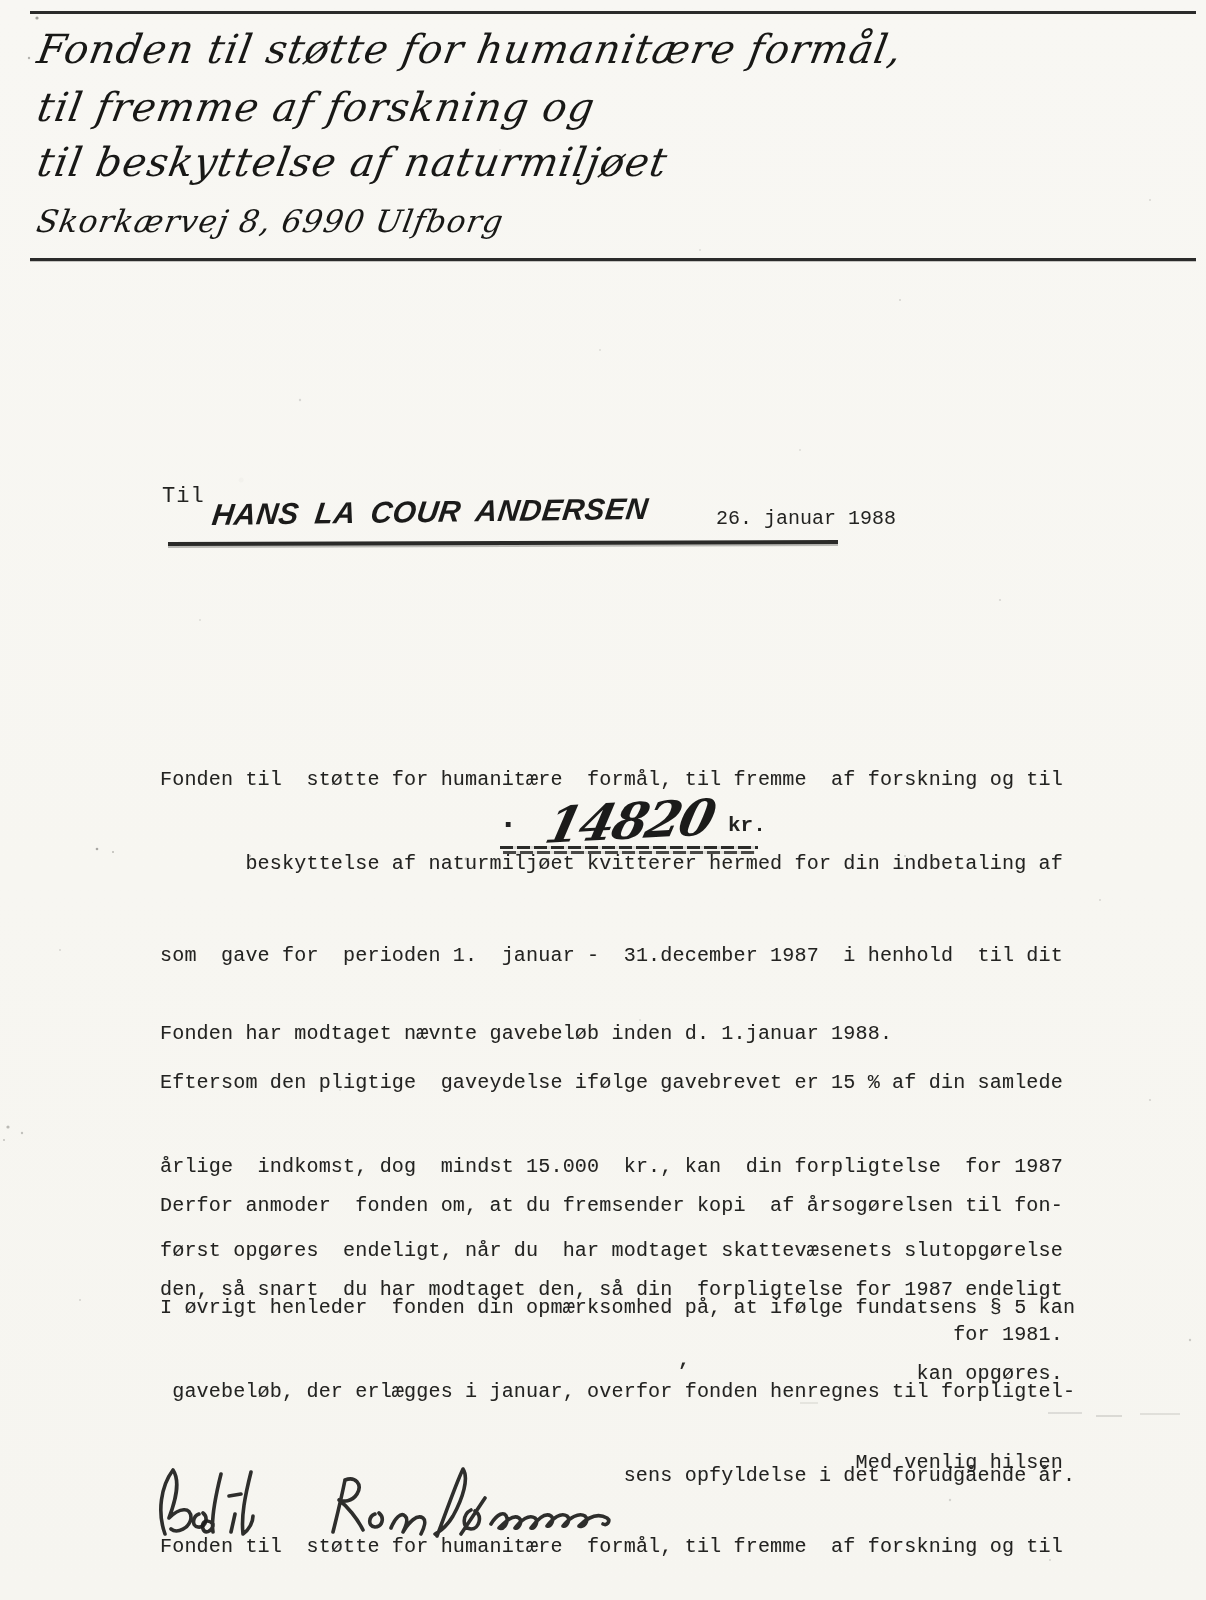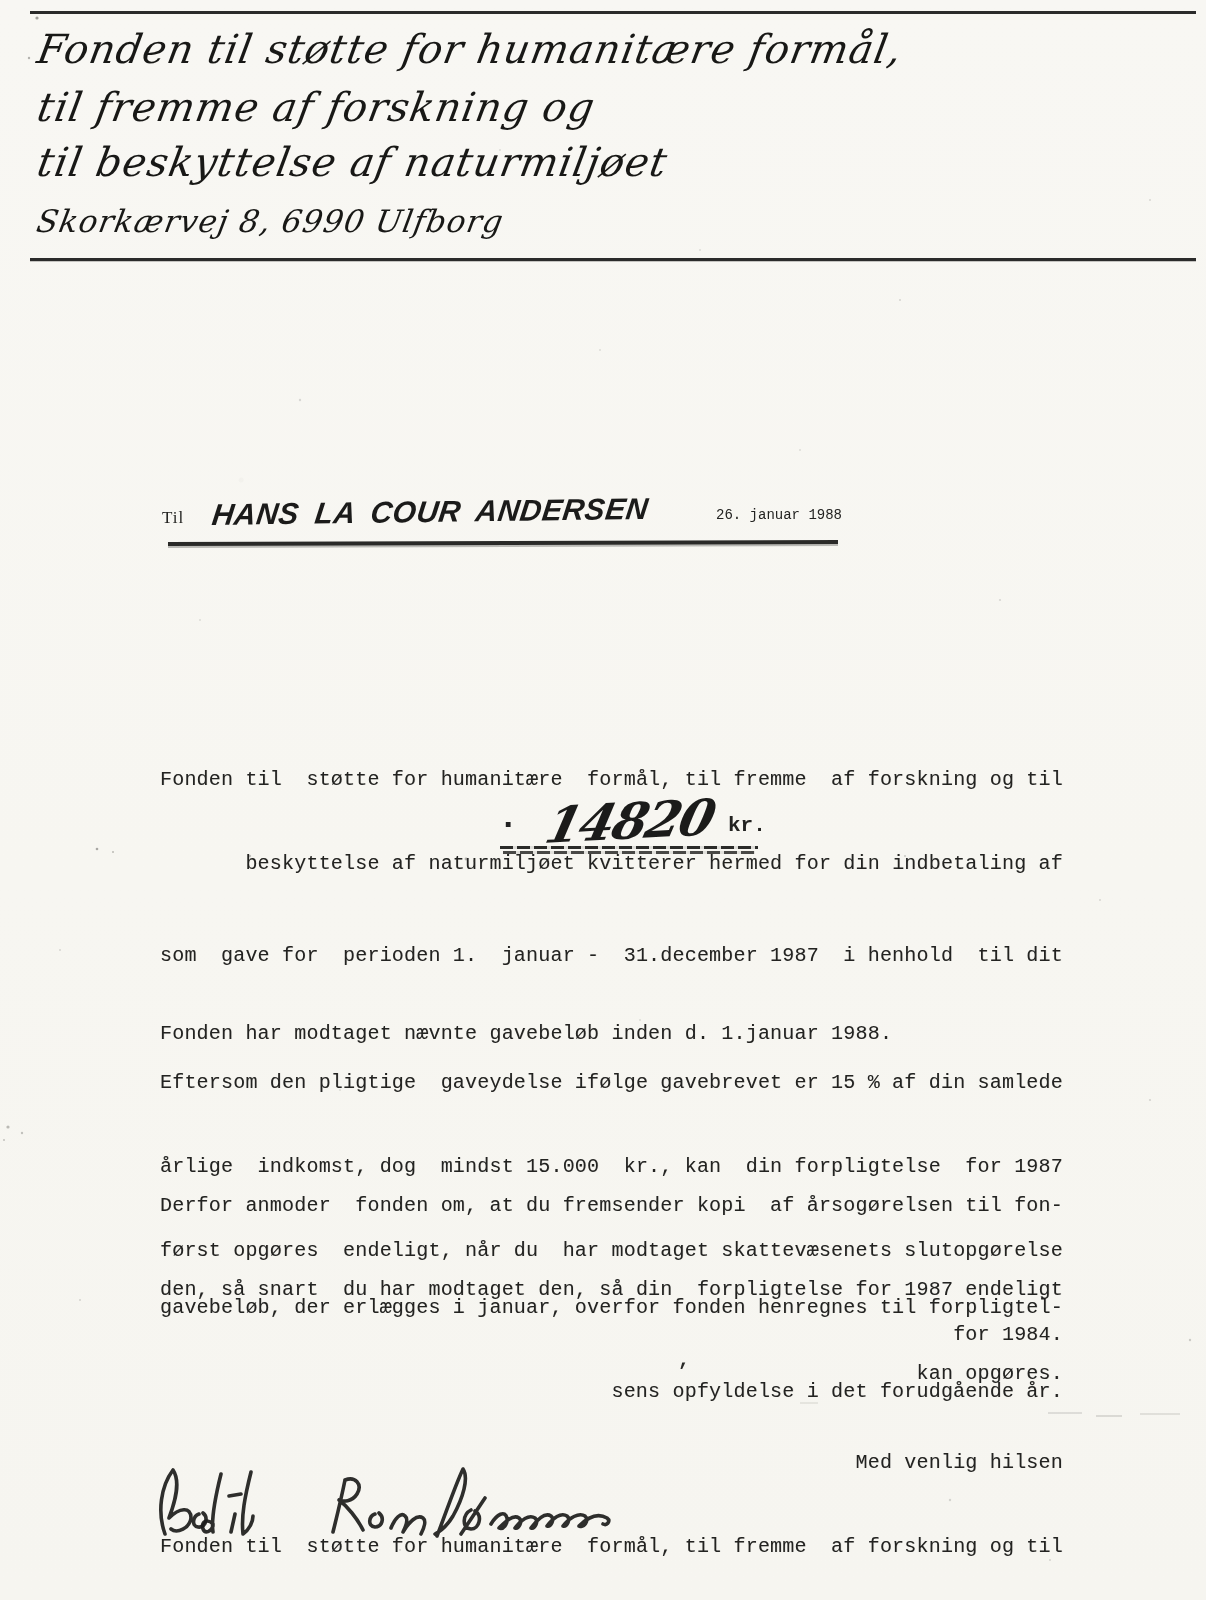--- a/index.html
+++ b/index.html
@@ -28,33 +28,33 @@
   .lh-addr { font-size:31px; }
 
   .tw {
     position:absolute; left:160px; font-size:20px; line-height:28px;
     letter-spacing:0.2px; white-space:pre; color:#232321;
     text-shadow:0.4px 0.4px 0 rgba(35,35,33,0.18);
     text-align:right;
   }
   .tw div { white-space:pre; }
 
-  .til { position:absolute; left:162px; top:508px; font-size:17px; letter-spacing:1px; color:#232321;font-family:Liberation Serif, serif; }
+  .til { position:absolute; left:162px; top:484px; font-size:22px; letter-spacing:1px; color:#232321; }
   .hand-name {
     position:absolute; left:210px; top:498px; width:460px;
     font-family:"Liberation Sans", sans-serif; font-style:italic; font-weight:700;
     font-size:30px; letter-spacing:0.5px; word-spacing:7px; white-space:pre;
     color:#1b1b1a; transform:rotate(-0.8deg) skewX(-8deg); transform-origin:left bottom;
   }
   .name-underline {
     position:absolute; left:168px; top:541px; width:670px; height:4px;
     background:#2a2a28; transform:rotate(-0.15deg);
     box-shadow:0 2px 0 rgba(42,42,40,0.30);
   }
-  .date { position:absolute; left:716px; top:507px; font-size:14px; white-space:pre; color:#232321; }
+  .date { position:absolute; left:716px; top:507px; font-size:20px; white-space:pre; color:#232321; }
 
   .amount-bullet { position:absolute; left:498px; top:806px; font-size:34px; font-weight:700; color:#222; }
   .amount-value {
     position:absolute; left:540px; top:796px;
     font-family:"DejaVu Serif", serif; font-style:italic; font-weight:600;
     font-size:50px; letter-spacing:-2px; color:#1b1b1a;
     transform:skewX(-16deg) rotate(-3deg); transform-origin:left bottom;
   }
   .amount-currency { position:absolute; left:728px; top:814px; font-size:21px; font-weight:700; white-space:pre; color:#232321;font-family:Liberation Mono, monospace; }
   .amount-underline {
@@ -108,30 +108,31 @@
   </div>
 
   <div class="tw" style="top:964px;">
     <div>Fonden har modtaget nævnte gavebeløb inden d. 1.januar 1988.</div>
   </div>
 
   <div class="tw" style="top:1013px;">
     <div>Eftersom den pligtige  gaveydelse ifølge gavebrevet er 15 % af din samlede</div>
     <div>årlige  indkomst, dog  mindst 15.000  kr., kan  din forpligtelse  for 1987</div>
     <div>først opgøres  endeligt, når du  har modtaget skattevæsenets slutopgørelse</div>
-    <div>for 1984.</div>
+    <div>for 1981.</div>
   </div>
 
   <div class="tw" style="top:1136px;font-family:Liberation Mono, monospace;">
     <div>Derfor anmoder  fonden om, at du fremsender kopi  af årsogørelsen til fon-</div>
     <div>den, så snart  du har modtaget den, så din  forpligtelse for 1987 endeligt</div>
     <div>kan opgøres.</div>
   </div>
 
   <div class="tw" style="top:1238px;">
+    <div>I øvrigt henleder  fonden din opmærksomhed på, at ifølge fundatsens § 5 kan</div>
     <div>gavebeløb, der erlægges i januar, overfor fonden henregnes til forpligtel-</div>
     <div>sens opfyldelse i det forudgående år.</div>
   </div>
 
   <div class="stray-mark">,</div>
 
   <div class="tw" style="top:1393px;">
     <div>Med venlig hilsen</div>
     <div>Fonden til  støtte for humanitære  formål, til fremme  af forskning og til</div>
     

